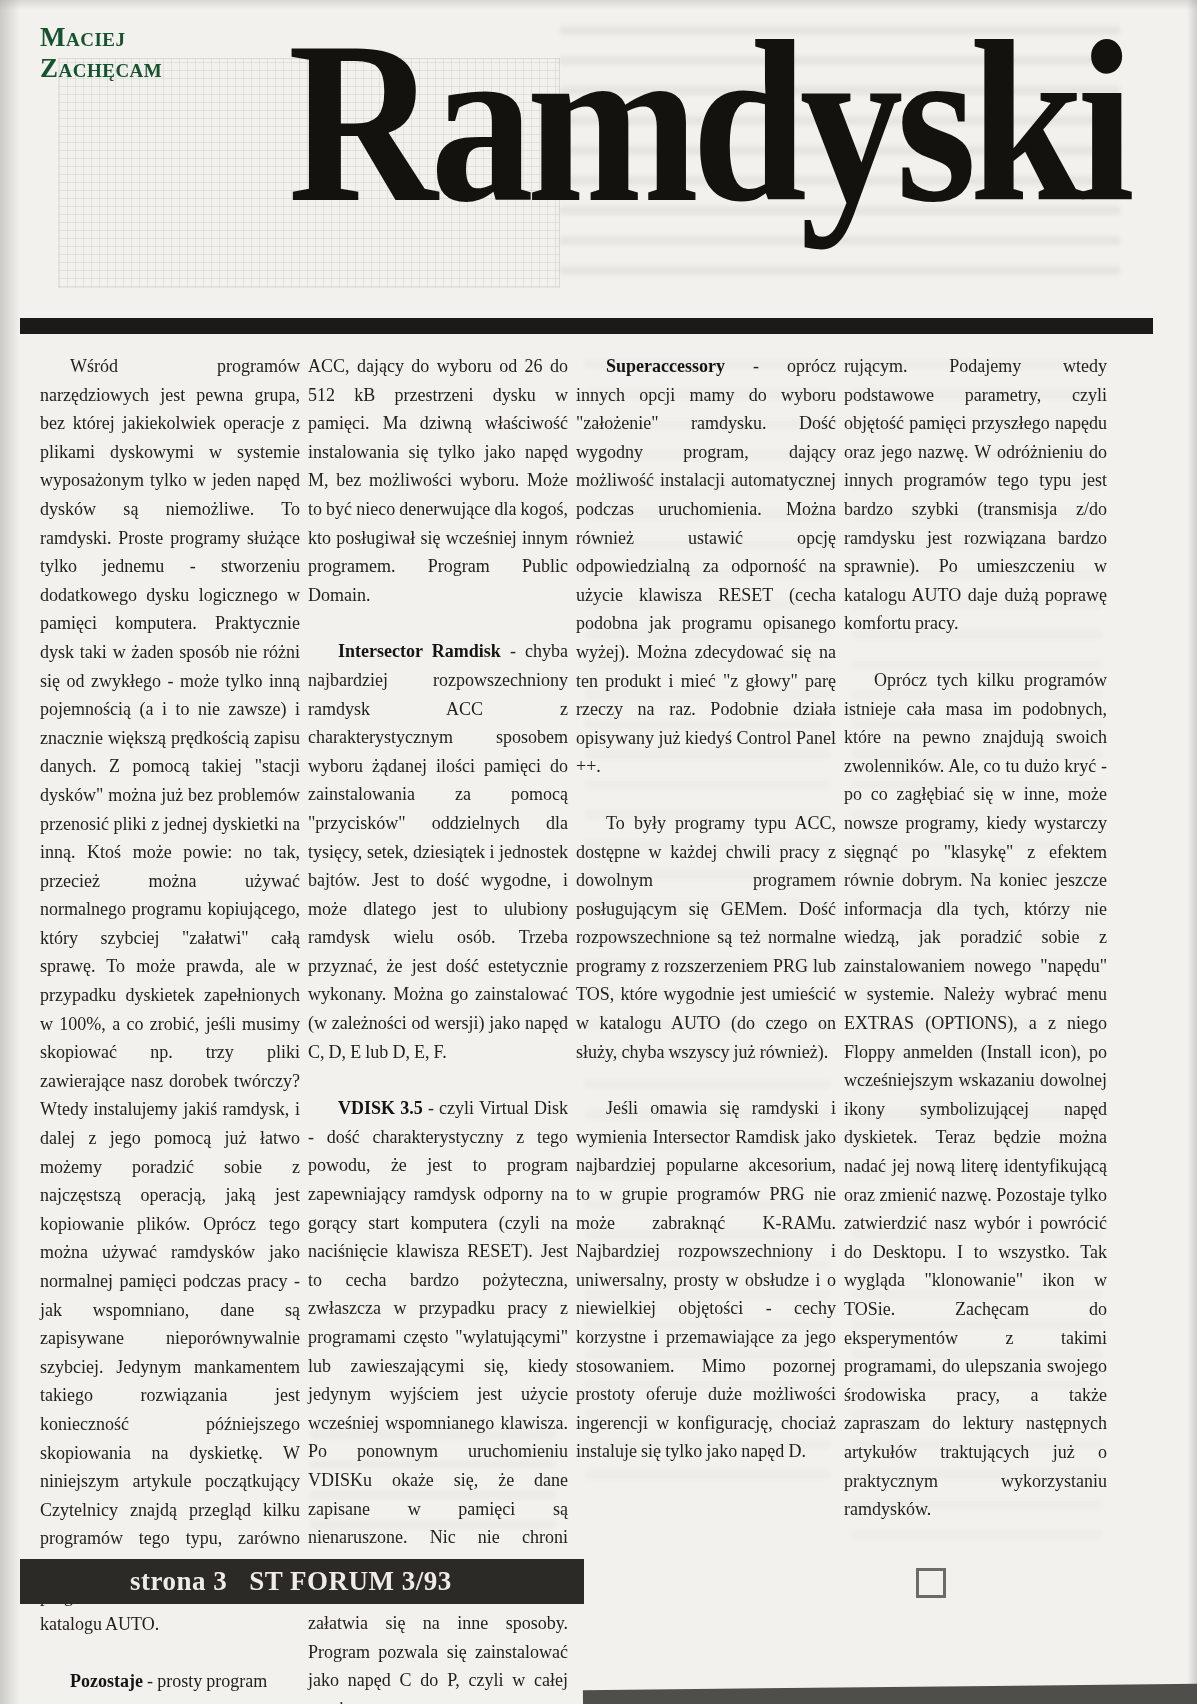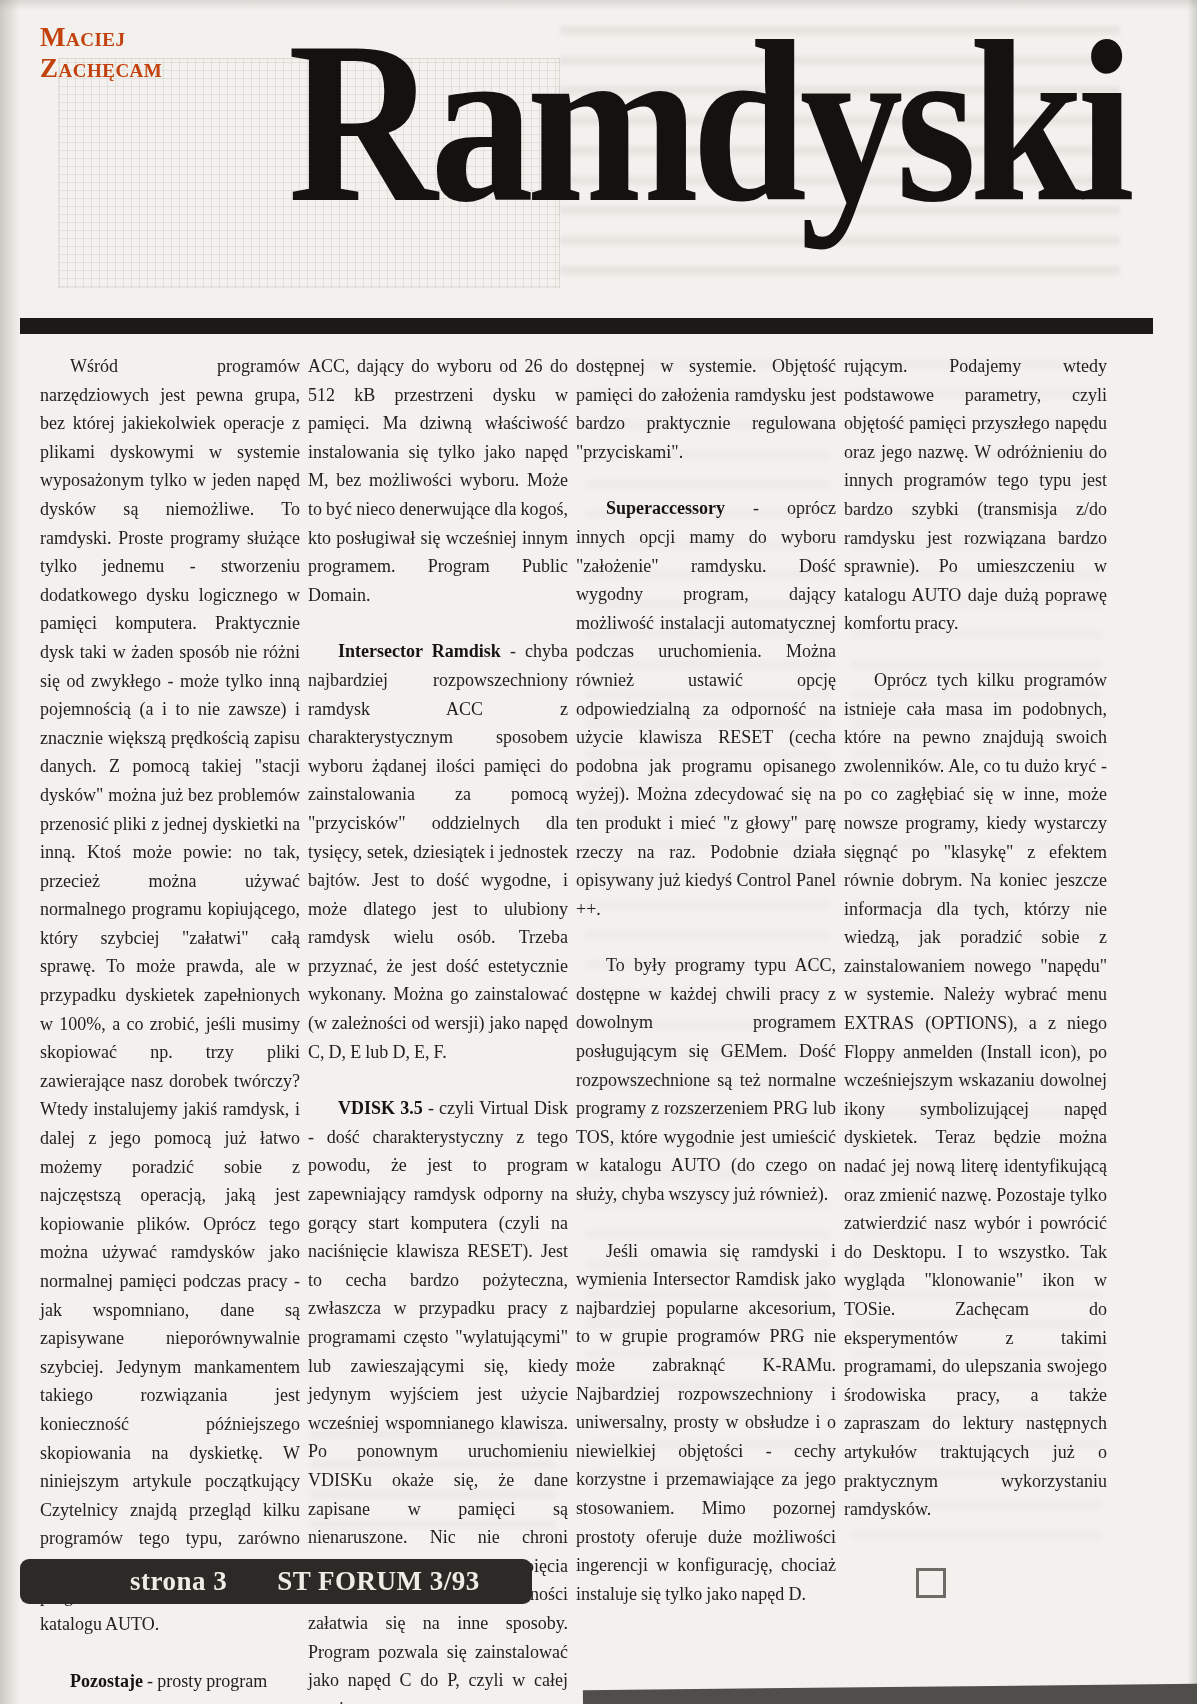--- a/index.html
+++ b/index.html
@@ -39,21 +39,21 @@
   .g4{left:310px;top:1430px;width:245px;height:110px;opacity:.07;}
   .bottom-sliver{
     left:583px;top:1687px;width:620px;height:26px;
     background:#504e4b;transform:rotate(-.6deg);
   }
 
   
   .author{
     position:absolute;left:40px;top:22px;
     font-weight:bold;font-variant:small-caps;
-    font-size:27px;line-height:31px;letter-spacing:.5px;color:#c2410c;
+    font-size:27px;line-height:31px;letter-spacing:.5px;color:#14532d;
   }
   .title{
     position:absolute;left:288px;top:8px;margin:0;
     font-size:230px;line-height:230px;font-weight:bold;
     letter-spacing:-8px;color:#14120f;
     transform:scaleX(.9);transform-origin:left top;
     white-space:nowrap;
   }
   .rule{
     position:absolute;left:20px;top:318px;width:1133px;height:16px;
@@ -73,27 +73,26 @@
   .c2{left:308px;}
   .c3{left:576px;}
   .c4{left:844px;width:263px;}
   .col p{margin:0;}
   .col p + p{margin-top:28px;}
   .col p.indent{text-indent:30px;}
   .col b{font-weight:bold;color:#161412;}
 
   
   .footer{
-    position:absolute;left:20px;top:1559px;width:512px;height:45px;
+    position:absolute;left:20px;top:1559px;width:564px;height:45px;
     background:#2c2a27;
     display:flex;align-items:center;
-    padding-left:110px;gap:50px;box-sizing:border-box;
+    padding-left:110px;gap:22px;box-sizing:border-box;
     font-weight:bold;font-size:27px;color:#efece6;
     letter-spacing:.5px;
-    border-radius:9px;
   }
   .endbox{
     position:absolute;left:916px;top:1568px;width:24px;height:24px;
     border:3px solid #6d6b66;background:transparent;
   }
 </style>
 </head>
 <body>
 
 <div class="page">
@@ -120,21 +119,20 @@
   <div class="col c1">
       <p class="indent">Wśród programów narzędziowych jest pewna grupa, bez której jakiekolwiek operacje z plikami dyskowymi w systemie wyposażonym tylko w jeden napęd dysków są niemożliwe. To ramdyski. Proste programy służące tylko jednemu - stworzeniu dodatkowego dysku logicznego w pamięci komputera. Praktycznie dysk taki w żaden sposób nie różni się od zwykłego - może tylko inną pojemnością (a i to nie zawsze) i znacznie większą prędkością zapisu danych. Z pomocą takiej "stacji dysków" można już bez problemów przenosić pliki z jednej dyskietki na inną. Ktoś może powie: no tak, przecież można używać normalnego programu kopiującego, który szybciej "załatwi" całą sprawę. To może prawda, ale w przypadku dyskietek zapełnionych w 100%, a co zrobić, jeśli musimy skopiować np. trzy pliki zawierające nasz dorobek twórczy? Wtedy instalujemy jakiś ramdysk, i dalej z jego pomocą już łatwo możemy poradzić sobie z najczęstszą operacją, jaką jest kopiowanie plików. Oprócz tego można używać ramdysków jako normalnej pamięci podczas pracy - jak wspomniano, dane są zapisywane nieporównywalnie szybciej. Jedynym mankamentem takiego rozwiązania jest konieczność późniejszego skopiowania na dyskietkę. W niniejszym artykule początkujący Czytelnicy znajdą przegląd kilku programów tego typu, zarówno akcesoriów, jak też zwykłych programów do umieszczenia w katalogu AUTO.</p>
       <p class="indent"><b>Pozostaje</b> - prosty program</p>
     </div>
   <div class="col c2">
       <p>ACC, dający do wyboru od 26 do 512 kB przestrzeni dysku w pamięci. Ma dziwną właściwość instalowania się tylko jako napęd M, bez możliwości wyboru. Może to być nieco denerwujące dla kogoś, kto posługiwał się wcześniej innym programem. Program Public Domain.</p>
       <p class="indent"><b>Intersector Ramdisk</b> - chyba najbardziej rozpowszechniony ramdysk ACC z charakterystycznym sposobem wyboru żądanej ilości pamięci do zainstalowania za pomocą "przycisków" oddzielnych dla tysięcy, setek, dziesiątek i jednostek bajtów. Jest to dość wygodne, i może dlatego jest to ulubiony ramdysk wielu osób. Trzeba przyznać, że jest dość estetycznie wykonany. Można go zainstalować (w zależności od wersji) jako napęd C, D, E lub D, E, F.</p>
       <p class="indent"><b>VDISK 3.5</b> - czyli Virtual Disk - dość charakterystyczny z tego powodu, że jest to program zapewniający ramdysk odporny na gorący start komputera (czyli na naciśnięcie klawisza RESET). Jest to cecha bardzo pożyteczna, zwłaszcza w przypadku pracy z programami często "wylatującymi" lub zawieszającymi się, kiedy jedynym wyjściem jest użycie wcześniej wspomnianego klawisza. Po ponownym uruchomieniu VDISKu okaże się, że dane zapisane w pamięci są nienaruszone. Nic nie chroni oczywiście przed zanikiem napięcia sieciowego, ale takie ewentualności załatwia się na inne sposoby. Program pozwala się zainstalować jako napęd C do P, czyli w całej gamie</p>
     </div>
   <div class="col c3">
-      <p>dostępnej w systemie. Objętość pamięci do założenia ramdysku jest bardzo praktycznie regulowana "przyciskami".</p>
       <p class="indent"><b>Superaccessory</b> - oprócz innych opcji mamy do wyboru "założenie" ramdysku. Dość wygodny program, dający możliwość instalacji automatycznej podczas uruchomienia. Można również ustawić opcję odpowiedzialną za odporność na użycie klawisza RESET (cecha podobna jak programu opisanego wyżej). Można zdecydować się na ten produkt i mieć "z głowy" parę rzeczy na raz. Podobnie działa opisywany już kiedyś Control Panel ++.</p>
       <p class="indent">To były programy typu ACC, dostępne w każdej chwili pracy z dowolnym programem posługującym się GEMem. Dość rozpowszechnione są też normalne programy z rozszerzeniem PRG lub TOS, które wygodnie jest umieścić w katalogu AUTO (do czego on służy, chyba wszyscy już również).</p>
       <p class="indent">Jeśli omawia się ramdyski i wymienia Intersector Ramdisk jako najbardziej popularne akcesorium, to w grupie programów PRG nie może zabraknąć K-RAMu. Najbardziej rozpowszechniony i uniwersalny, prosty w obsłudze i o niewielkiej objętości - cechy korzystne i przemawiające za jego stosowaniem. Mimo pozornej prostoty oferuje duże możliwości ingerencji w konfigurację, chociaż instaluje się tylko jako napęd D.</p>
     </div>
   <div class="col c4">
       <p>rującym. Podajemy wtedy podstawowe parametry, czyli objętość pamięci przyszłego napędu oraz jego nazwę. W odróżnieniu do innych programów tego typu jest bardzo szybki (transmisja z/do ramdysku jest rozwiązana bardzo sprawnie). Po umieszczeniu w katalogu AUTO daje dużą poprawę komfortu pracy.</p>
       <p class="indent">Oprócz tych kilku programów istnieje cała masa im podobnych, które na pewno znajdują swoich zwolenników. Ale, co tu dużo kryć - po co zagłębiać się w inne, może nowsze programy, kiedy wystarczy sięgnąć po "klasykę" z efektem równie dobrym. Na koniec jeszcze informacja dla tych, którzy nie wiedzą, jak poradzić sobie z zainstalowaniem nowego "napędu" w systemie. Należy wybrać menu EXTRAS (OPTIONS), a z niego Floppy anmelden (Install icon), po wcześniejszym wskazaniu dowolnej ikony symbolizującej napęd dyskietek. Teraz będzie można nadać jej nową literę identyfikującą oraz zmienić nazwę. Pozostaje tylko zatwierdzić nasz wybór i powrócić do Desktopu. I to wszystko. Tak wygląda "klonowanie" ikon w TOSie. Zachęcam do eksperymentów z takimi programami, do ulepszania swojego środowiska pracy, a także zapraszam do lektury następnych artykułów traktujących już o praktycznym wykorzystaniu ramdysków.</p>
     </div>
 
   <div class="footer">

